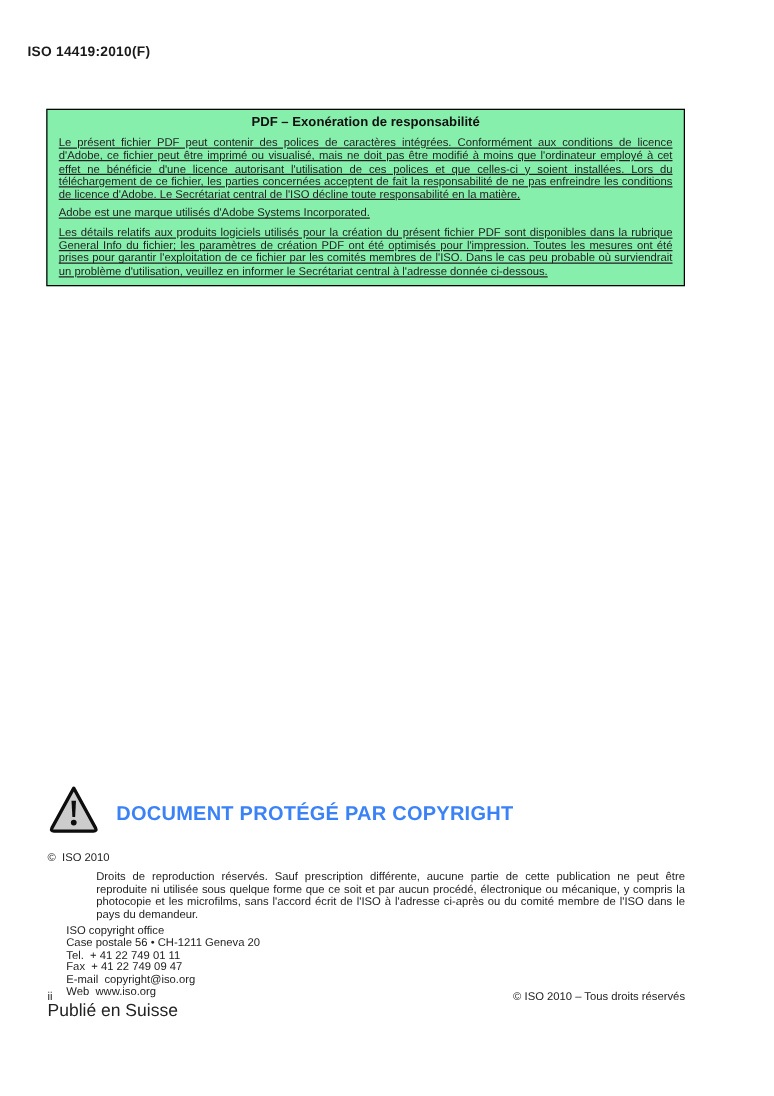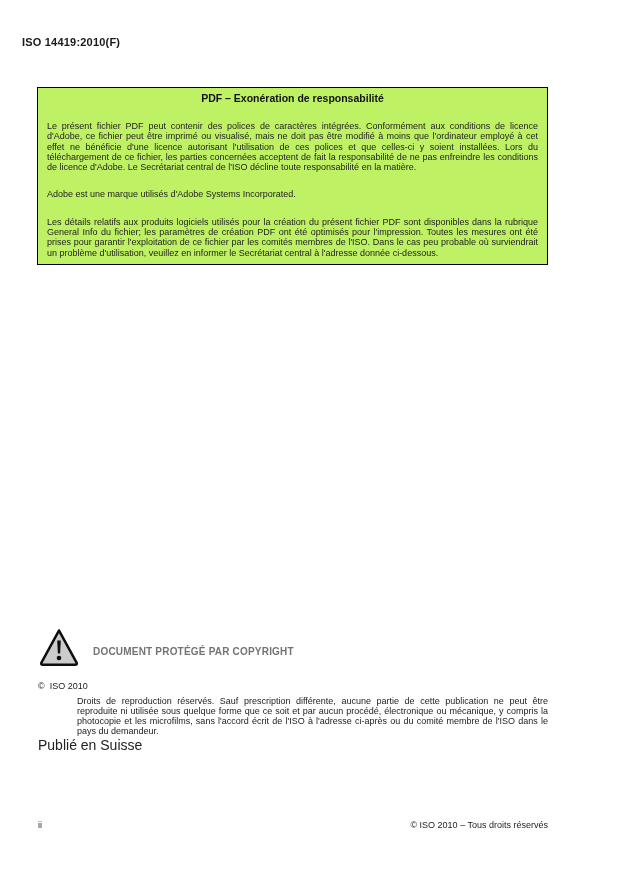--- a/index.html
+++ b/index.html
@@ -30,59 +30,60 @@
 
   
   .disclaimer-box {
     position: absolute;
     left: 37px;
     top: 87px;
     width: 511px;
     min-height: 134px;
     border: 1.5px solid #000000;
     padding: 4px 9px 6px 9px;
-    background: #bef264;
+    background: #86efac;
   }
   .disclaimer-title {
     text-align: center;
     font-size: 10.5px;
     font-weight: bold;
     line-height: 12px;
     color: #111111;
   }
   .disclaimer-para {
-    margin-top: 17px;
+    margin-top: 5px;
     font-size: 9px;
     line-height: 10.3px;
     text-align: justify;
     color: #222222;
+    text-decoration: underline;
   }
 
   
   .copyright-section {
     position: absolute;
     left: 38px;
     top: 627px;
     width: 510px;
   }
   .copyright-head-row {
     display: flex;
     align-items: center;
   }
   .warning-icon {
     width: 42px;
     height: 41px;
     flex: 0 0 auto;
   }
   .copyright-heading {
     margin-left: 13px;
-    font-size: 10px;
+    font-size: 16px;
     font-weight: bold;
     letter-spacing: 0.2px;
-    color: #737373;
+    color: #3b82f6;
     padding-top: 8px;
   }
   .copyright-year {
     margin-top: 13px;
     font-size: 9px;
     line-height: 10px;
     white-space: pre-wrap;
     color: #222222;
   }
   .rights-para {
@@ -107,21 +108,21 @@
     margin-top: 4px;
     font-size: 14px;
     line-height: 10px;
     color: #222222;
   }
 
   
   .page-footer {
     position: absolute;
     left: 38px;
-    top: 820px;
+    top: 792px;
     width: 510px;
     display: flex;
     justify-content: space-between;
     align-items: baseline;
     font-size: 9px;
     color: #222222;
   }
 </style>
 </head>
 <body>
@@ -147,20 +148,28 @@
           <circle cx="21" cy="31" r="2.3" fill="#0d0d0d"></circle>
         </svg>
       </span>
       <span class="copyright-heading">DOCUMENT PROTÉGÉ PAR COPYRIGHT</span>
     </div>
 
     <div class="copyright-year">©  ISO 2010</div>
 
     <p class="rights-para">Droits de reproduction réservés. Sauf prescription différente, aucune partie de cette publication ne peut être reproduite ni utilisée sous quelque forme que ce soit et par aucun procédé, électronique ou mécanique, y compris la photocopie et les microfilms, sans l'accord écrit de l'ISO à l'adresse ci-après ou du comité membre de l'ISO dans le pays du demandeur.</p>
 
+    <div class="address-block">
+      <div class="address-line">ISO copyright office</div>
+      <div class="address-line">Case postale 56 • CH-1211 Geneva 20</div>
+      <div class="address-line">Tel.  + 41 22 749 01 11</div>
+      <div class="address-line">Fax  + 41 22 749 09 47</div>
+      <div class="address-line">E-mail  copyright@iso.org</div>
+      <div class="address-line">Web  www.iso.org</div>
+    </div>
 
     <div class="published-line">Publié en Suisse</div>
   </div>
 
   <div class="page-footer">
     <span>ii</span>
     <span>© ISO 2010 – Tous droits réservés</span>
   </div>
 
 </div>

